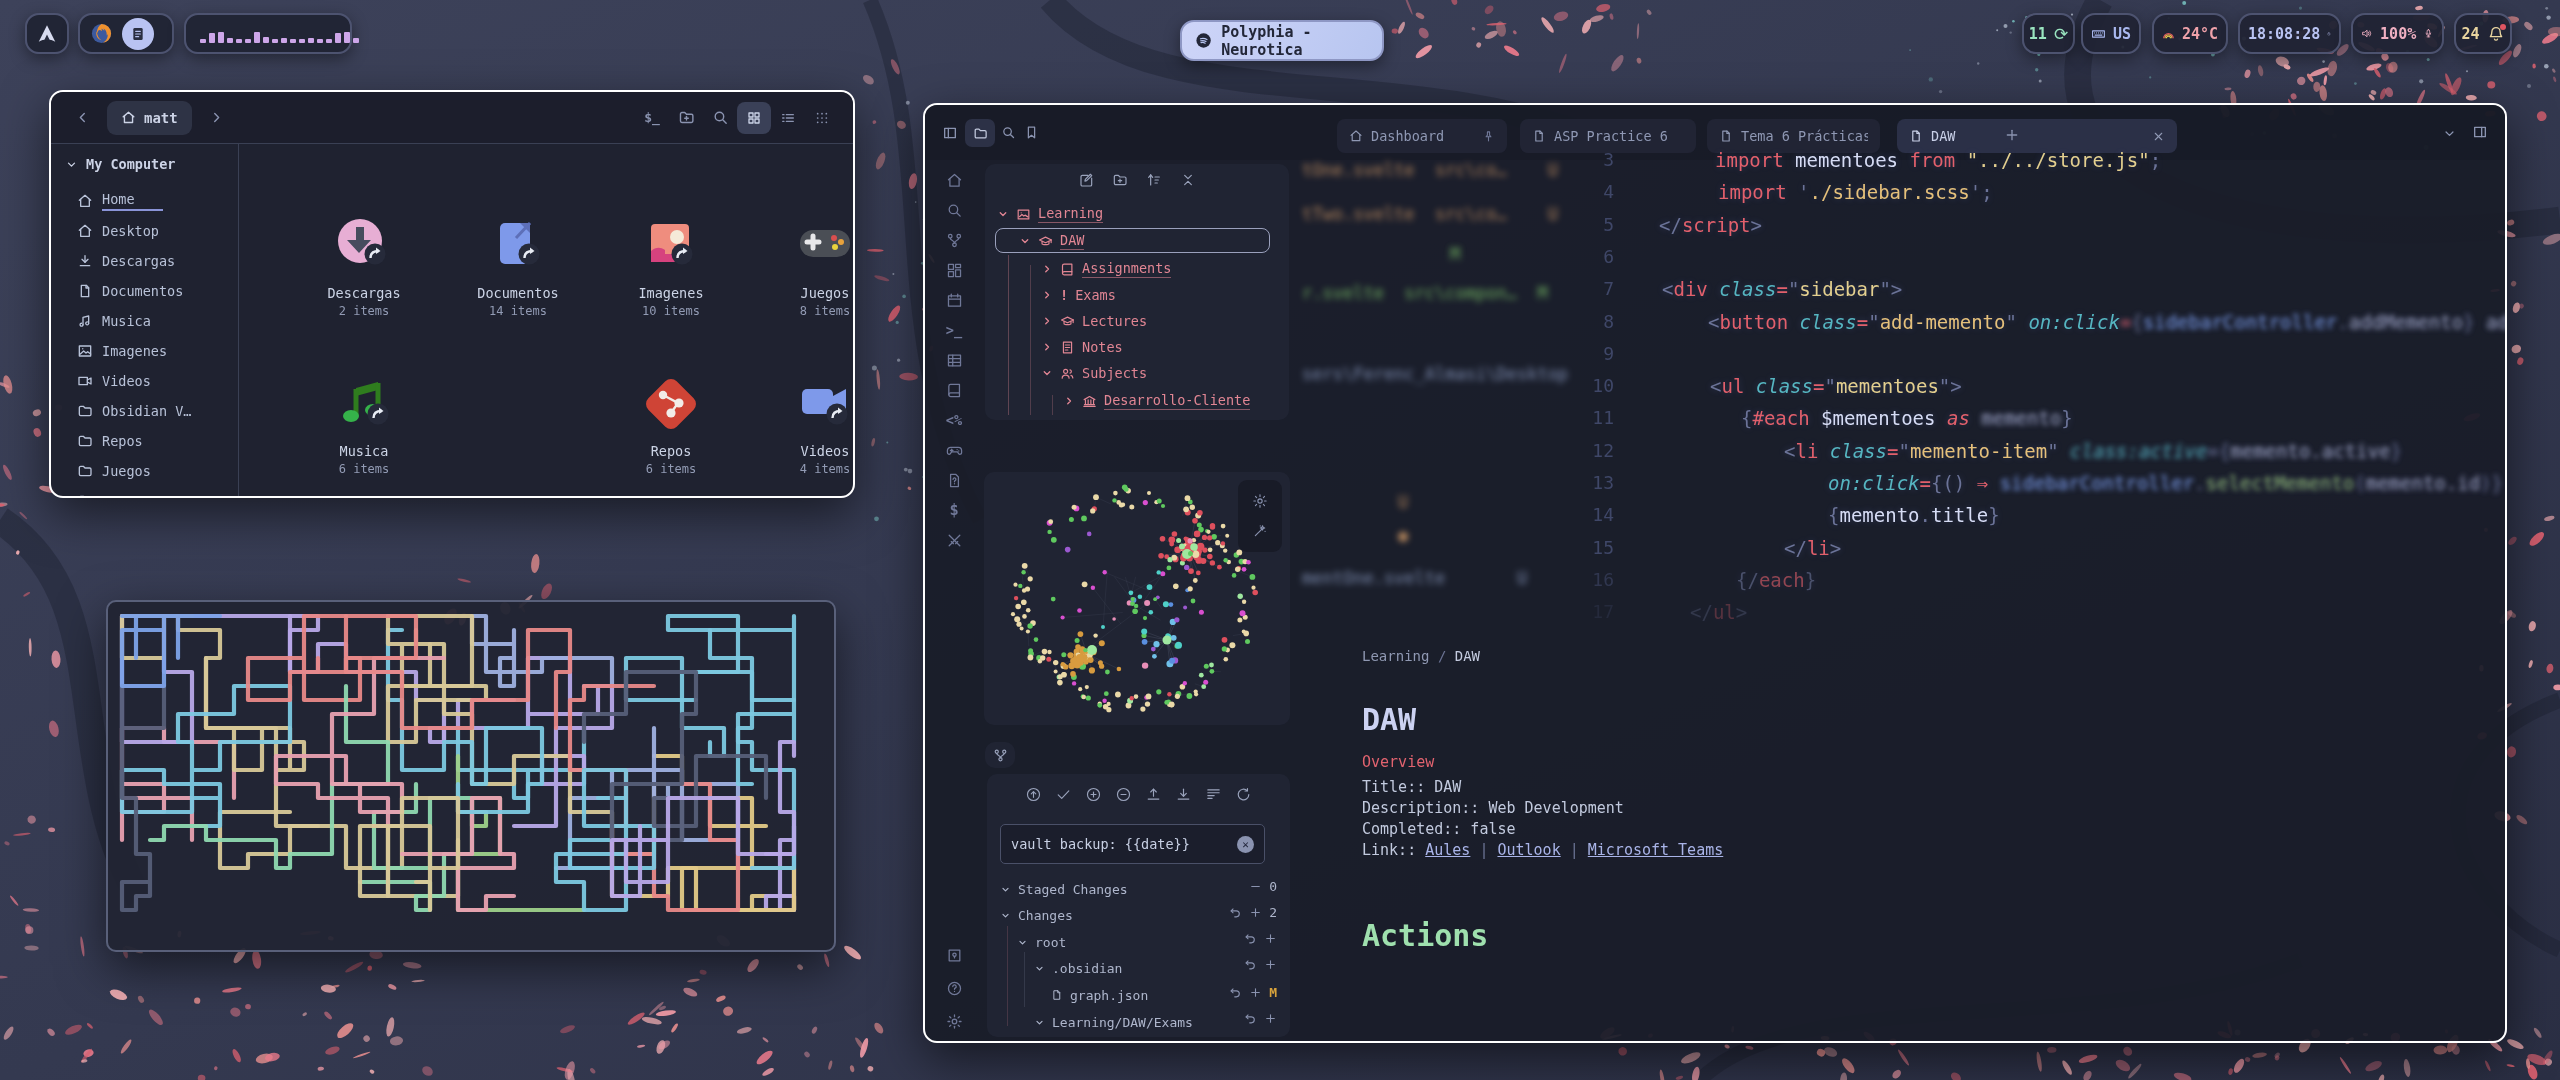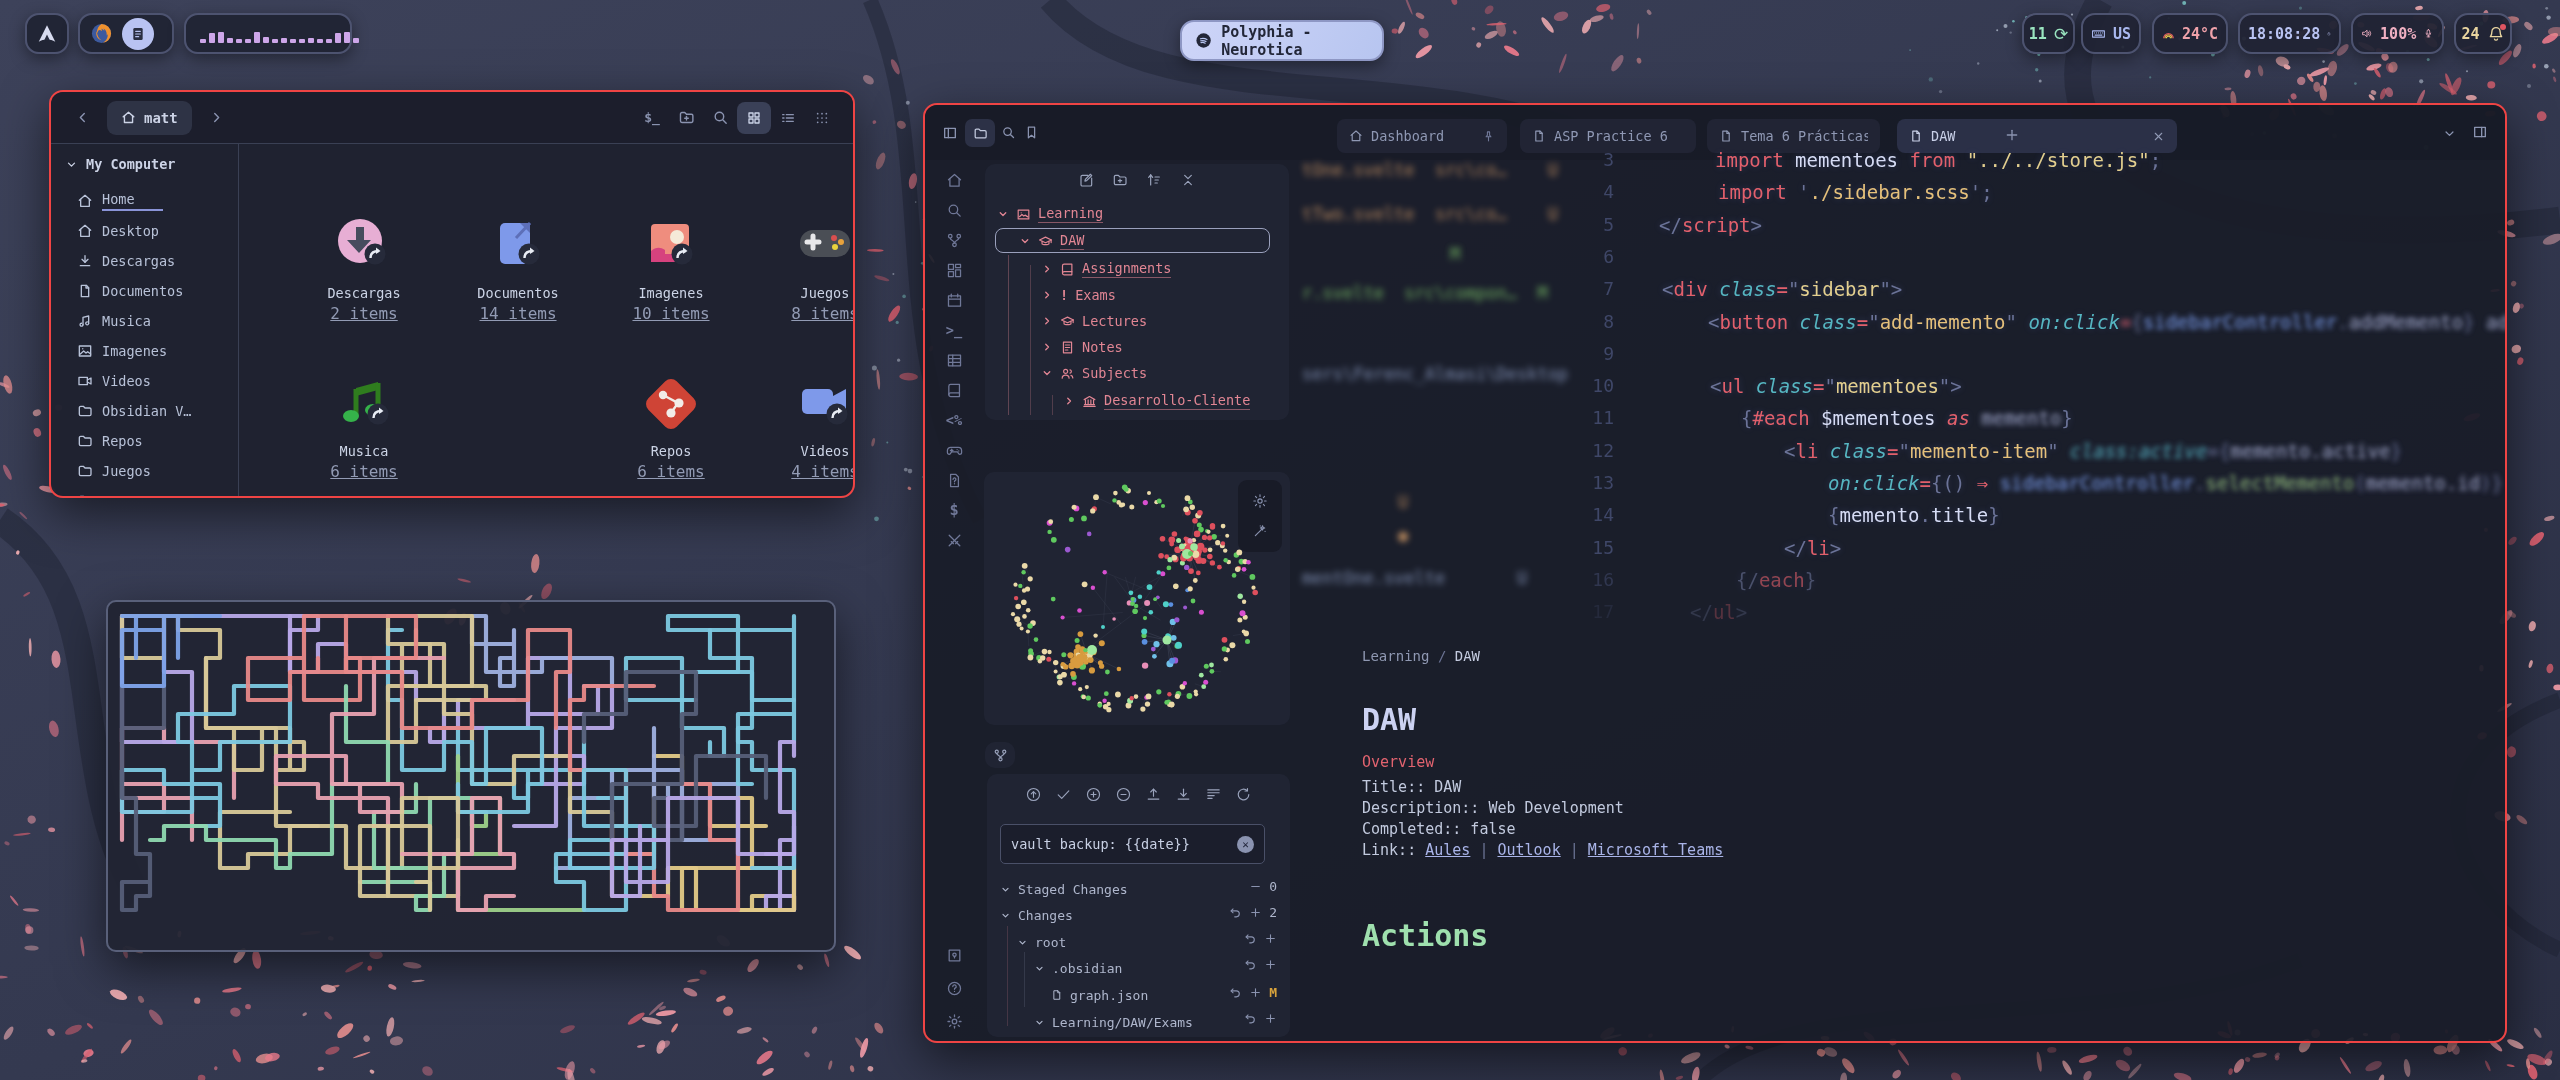--- a/index.html
+++ b/index.html
@@ -14,40 +14,40 @@
         background:rgba(32,35,51,.94);border:2px solid #4d5370;border-radius:14px;
         padding:0 13px;color:#c6cde4;font-size:15px;font-weight:bold;
         box-shadow:0 5px 16px rgba(0,0,0,.4);}
   .pill .glyph{font-size:17px;font-weight:normal;}
   .music-pill{background:linear-gradient(120deg,#ced5f8,#b7c5f0);color:#232738;
         border-color:#8e97c4;font-size:15px;}
   .cava{display:flex;align-items:flex-end;gap:3px;height:100%;padding:0 2px 9px 2px;}
   .cava i{display:block;width:6px;background:#cda6e9;border-radius:1px;}
 
   
-  .win{position:absolute;background:rgba(30,33,47,.96);border:2px solid #ef4444;
+  .win{position:absolute;background:rgba(30,33,47,.96);border:2px solid #ffffff;
        border-radius:14px;box-shadow:0 16px 48px rgba(0,0,0,.55);overflow:hidden;}
 
   
   .fm-toolbar{position:absolute;left:0;top:0;right:0;height:52px;display:flex;align-items:center;
        border-bottom:1.5px solid #3a4054;background:rgba(26,29,42,.6);padding:0 14px;color:#9aa3bc;}
   .fm-crumb{display:flex;align-items:center;gap:8px;background:#2e3345;border-radius:9px;
        height:34px;padding:0 14px;color:#ccd3e6;font-size:14px;font-weight:bold;margin:0 8px;}
   .fm-tool-ic{display:flex;align-items:center;justify-content:center;width:34px;height:32px;
        border-radius:8px;color:#8a93b0;}
   .fm-tool-ic.active{background:#3a4057;color:#ccd4e8;}
   .fm-side{position:absolute;left:0;top:52px;bottom:0;width:188px;border-right:1.5px solid #3a4054;
        padding:12px 0 0 14px;color:#b8c2d8;font-size:13.5px;}
   .fm-side-hd{display:flex;gap:8px;align-items:center;color:#ccd3e6;font-weight:bold;margin-bottom:14px;}
   .fm-item{display:flex;gap:9px;align-items:center;height:30px;padding-left:12px;color:#b8c2d8;}
   .fm-item .lbl{white-space:nowrap;}
   .fm-item.active .lbl{border-bottom:2px solid #8a94d8;padding-bottom:2px;padding-right:28px;}
   .fm-grid-tile{position:absolute;width:128px;display:flex;flex-direction:column;align-items:center;}
   .fm-grid-tile .nm{margin-top:7px;font-size:13.5px;color:#ccd4e6;}
-  .fm-grid-tile .ct{margin-top:3px;font-size:16px;color:#929bb4;text-decoration:underline;}
+  .fm-grid-tile .ct{margin-top:3px;font-size:12px;color:#929bb4;}
 
   
   .ob{background:rgba(25,28,40,.93);}
   .ob-titlebar{position:absolute;left:0;top:0;right:0;height:55px;background:rgba(22,25,36,.55);}
   .ob-tab{position:absolute;top:14px;height:34px;display:flex;align-items:center;gap:8px;
       border-radius:8px;background:rgba(38,42,60,.65);color:#8f98b4;font-size:13.5px;
       padding:0 12px;overflow:hidden;white-space:nowrap;}
   .ob-tab.active{background:#2b3047;color:#c9d0e8;}
   .ob-ribbon-ic{position:absolute;color:#707898;display:flex;align-items:center;justify-content:center;
       width:30px;height:30px;}

